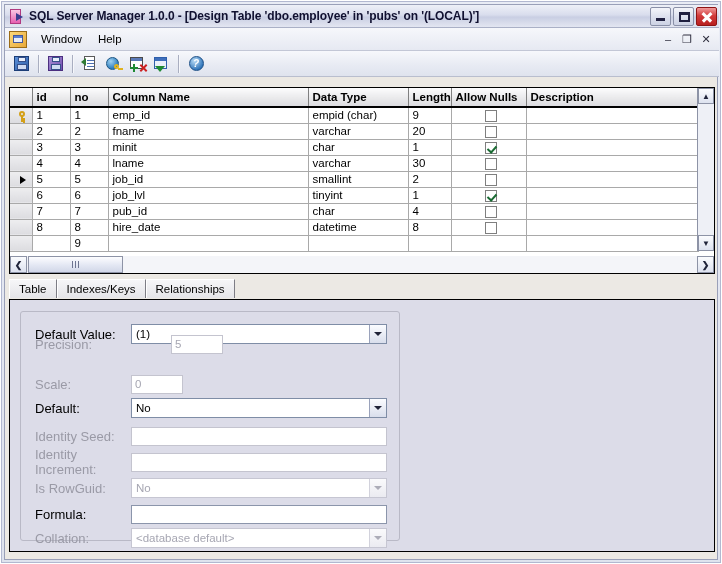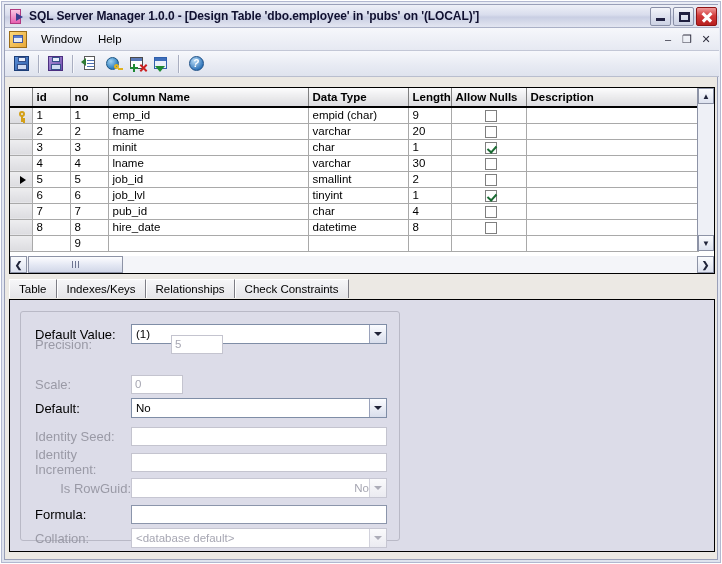--- a/index.html
+++ b/index.html
@@ -854,21 +854,20 @@
         <i class="grip"></i>
       </div>
     <div id="hsb-track"></div>
     <div class="hsb-btn">❯</div>
   </div>
 
   <div id="tab-strip">
       <div class="tab">Table</div>
       <div class="tab">Indexes/Keys</div>
       <div class="tab">Relationships</div>
-      <div class="tab">Check Constraints</div>
     </div>
 
   <div id="settings-panel">
     <div id="settings-group">
         <div class="field-row" style="top: 12px;">
           <div class="field-label">Default Value:</div>
           <div class="field-ctrl">
             <div class="combo">
               <span class="val">(1)</span>
               <span class="arrow">
@@ -905,21 +904,21 @@
           <div class="field-ctrl">
             <div class="txtbox disabled"></div>
           </div>
         </div>
         <div class="field-row" style="top: 140px;">
           <div class="field-label disabled">Identity Increment:</div>
           <div class="field-ctrl">
             <div class="txtbox disabled"></div>
           </div>
         </div>
-        <div class="field-row" style="top: 166px; text-align: right;">
+        <div class="field-row" style="top: 166px;">
           <div class="field-label disabled">Is RowGuid:</div>
           <div class="field-ctrl">
             <div class="combo disabled">
               <span class="val">No</span>
               <span class="arrow">
                 <i></i>
               </span>
             </div>
           </div>
         </div>

